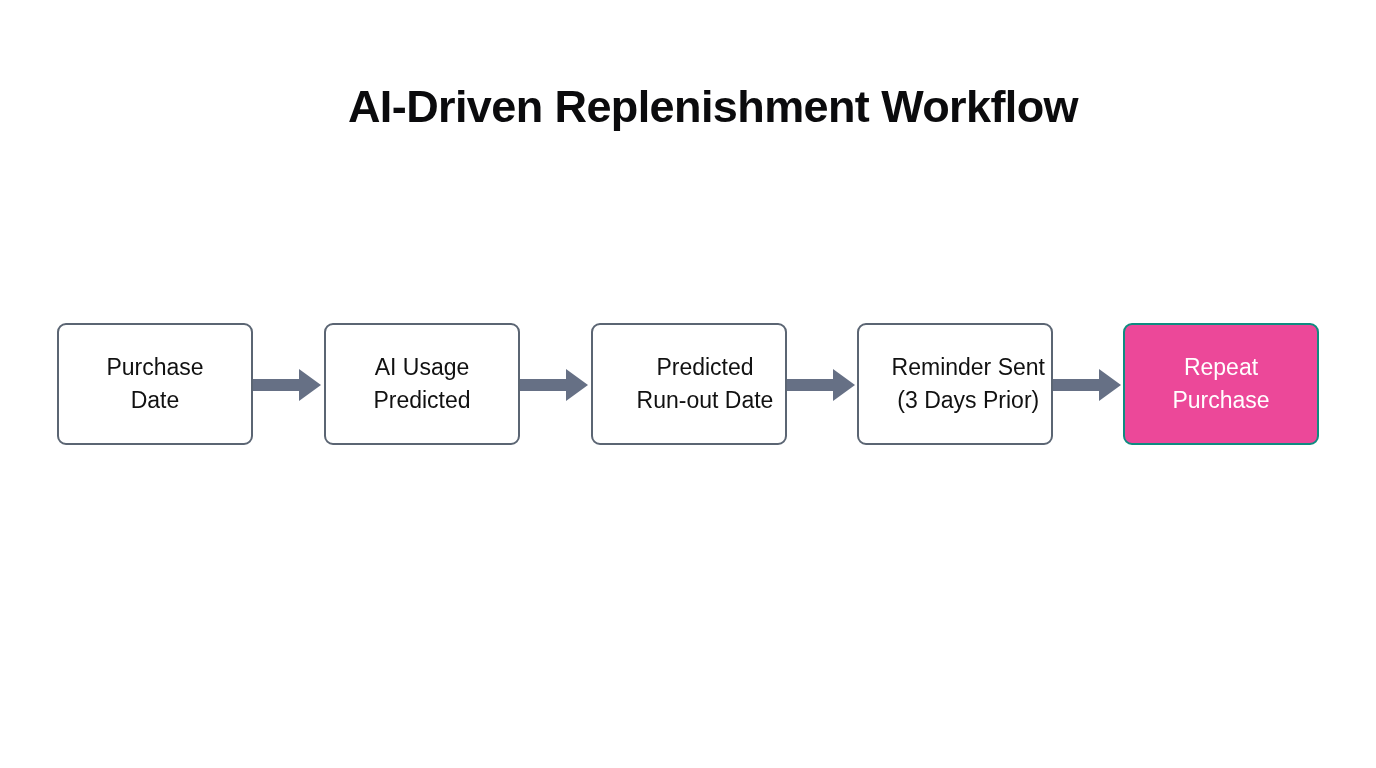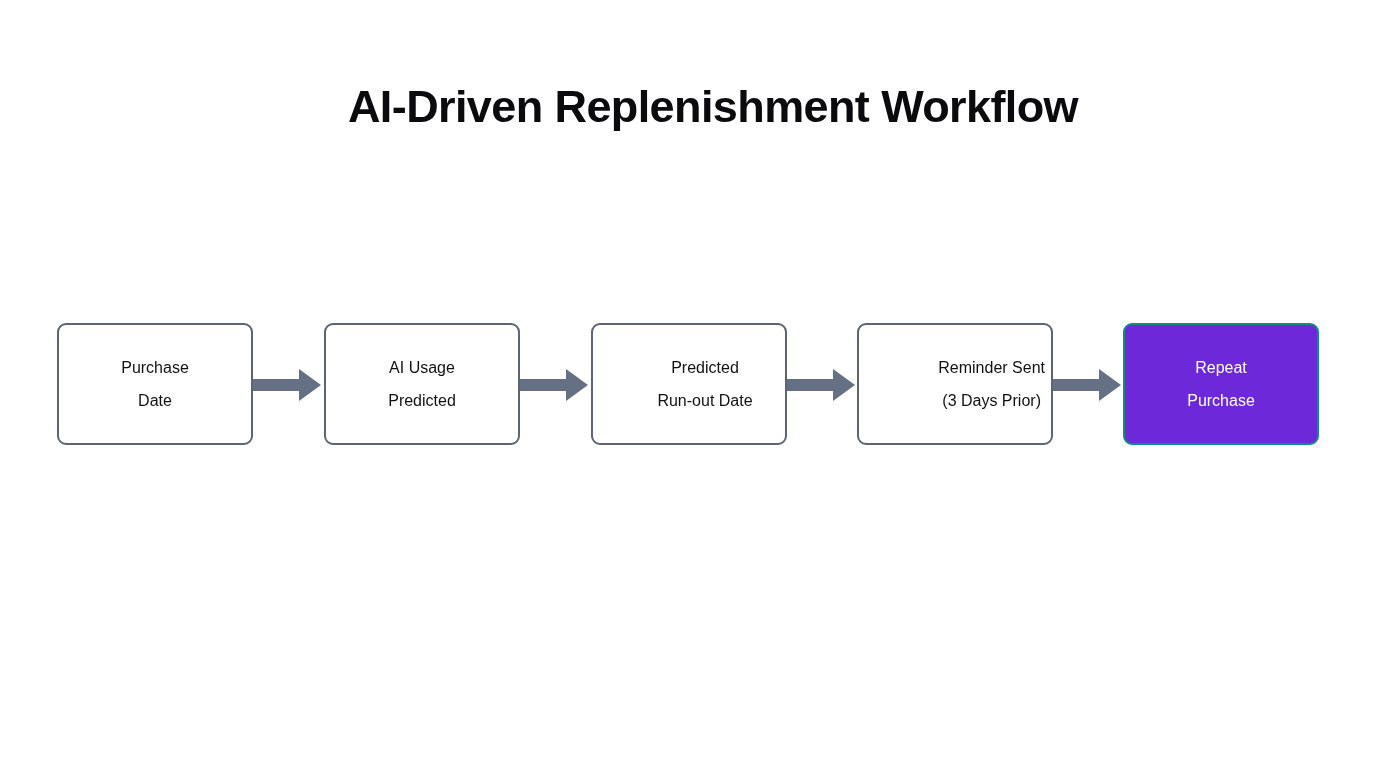--- a/index.html
+++ b/index.html
@@ -59,26 +59,26 @@
     justify-content: center;
     text-align: center;
   }
 
   .node.plain {
     background: #ffffff;
     border: 2px solid #5b6573;
   }
 
   .node.accent {
-    background: #6d28d9;
+    background: #ec4899;
     border: 2px solid #0e8c80;
   }
 
   .node-label {
-    font-size: 16px;
+    font-size: 23px;
     line-height: 33px;
     color: #111111;
     white-space: pre-line;
     padding: 0 6px;
   }
 
   .node.accent .node-label {
     color: #ffffff;
   }
 

